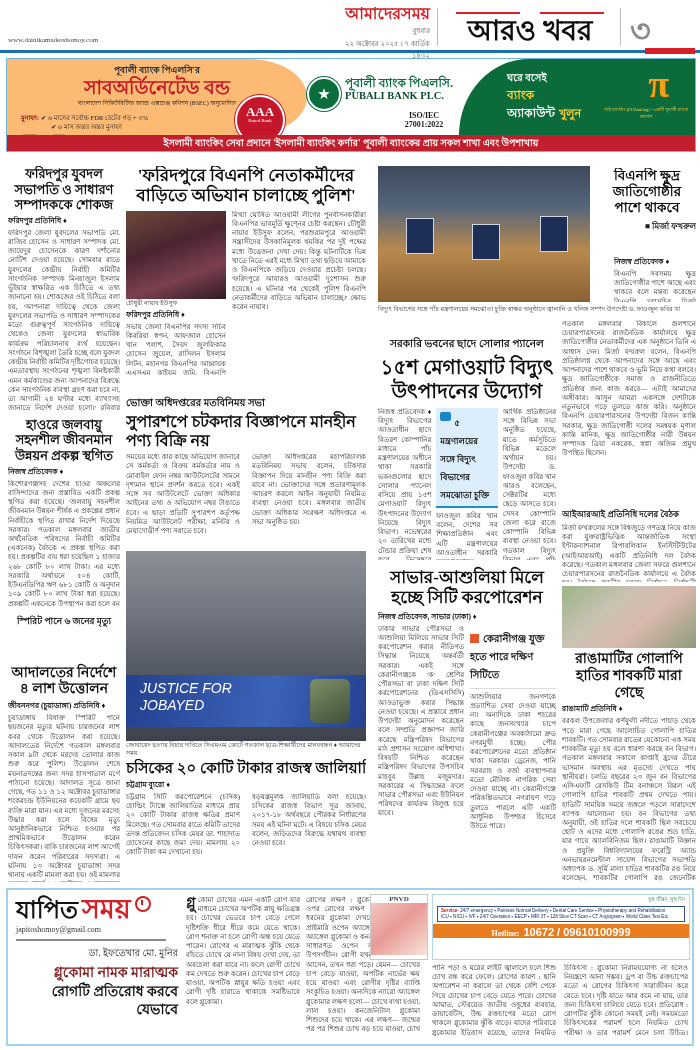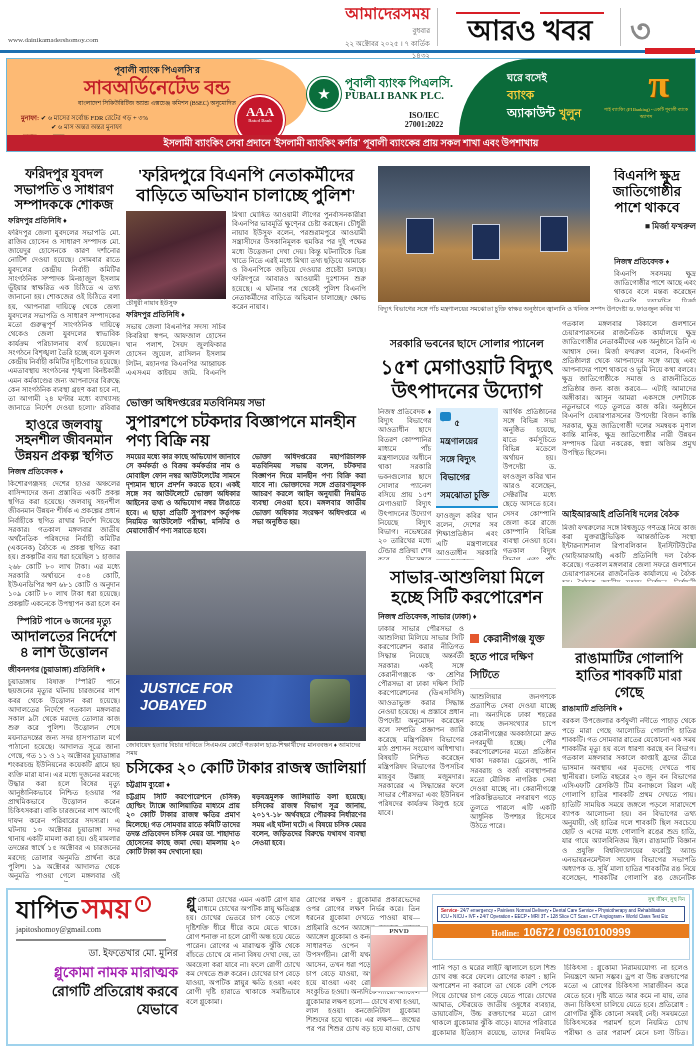--- a/index.html
+++ b/index.html
@@ -19,21 +19,21 @@
   .redbar{background:#d81e26;}
   
   .ph{position:relative;overflow:hidden;}
   
   .bubble{display:inline-block;width:11px;height:9px;background:#1d86c8;border-radius:2px;position:relative;margin-right:3px;vertical-align:top;}
   .bubble:after{content:"";position:absolute;left:1px;bottom:-5px;border:4px solid transparent;border-top-color:#1d86c8;border-left-width:2px;border-right-width:2px;}
   .sq{display:inline-block;width:9px;height:9px;background:#e4572e;margin-right:4px;vertical-align:middle;}
   
   .clock{display:inline-block;width:12px;height:12px;border:2px solid #cf1f1f;border-radius:50%;position:relative;vertical-align:super;}
   .clock:after{content:"";position:absolute;left:4px;top:2px;width:2px;height:5px;background:#cf1f1f;}
-  .colflex{display:flex;gap:12px;font-weight:bold;}
+  .colflex{display:flex;gap:12px;}
   .colflex>div{flex:1;}
 </style>
 </head>
 <body>
 
 <div id="page">
 
   <div class="abs" style="left:8px;top:36px;font-size:7px;color:#444;">www.dainikamadershomoy.com</div>
 
   <div class="abs" style="left:330px;top:6px;width:100px;text-align:right;">
@@ -109,21 +109,21 @@
       <div class="byline">ফরিদপুর প্রতিনিধি ♦</div>
       <div class="body-txt clip" style="height:182px;">ফরিদপুর জেলা যুবদলের সভাপতি মো. রাজিব হোসেন ও সাধারণ সম্পাদক মো. জায়েদুর হোসেনকে কারণ দর্শানোর নোটিশ দেওয়া হয়েছে। সোমবার রাতে যুবদলের কেন্দ্রীয় নির্বাহী কমিটির সাংগঠনিক সম্পাদক মিনহাজুল ইসলাম ভূঁইয়ার স্বাক্ষরিত এক চিঠিতে এ তথ্য জানানো হয়। শোকজের ওই চিঠিতে বলা হয়, 'আপনারা দায়িত্বে থেকে জেলা যুবদলের সভাপতি ও সাধারণ সম্পাদকের মতো গুরুত্বপূর্ণ সাংগঠনিক দায়িত্বে থেকেও জেলা যুবদলের স্বাভাবিক কার্যক্রম পরিচালনায় ব্যর্থ হয়েছেন। সংগঠনে বিশৃঙ্খলা তৈরি হচ্ছে বলে যুবদল কেন্দ্রীয় নির্বাহী কমিটির দৃষ্টিগোচর হয়েছে। এমতাবস্থায় সংগঠনের শৃঙ্খলা বিনষ্টকারী এমন কর্মকাণ্ডের জন্য আপনাদের বিরুদ্ধে কেন সাংগঠনিক ব্যবস্থা গ্রহণ করা হবে না, তা আগামী ২৪ ঘণ্টার মধ্যে ব্যাখ্যাসহ জানাতে নির্দেশ দেওয়া হলো।' রবিবার বিকালে সদর উপজেলার পদযোগের সময় যুবদলের গাড়িবহরে হামলার ঘটনার পর কারণ দর্শানোর নোটিশ পেলেন এ দুই নেতা। শোকজ প্রসঙ্গে জেলা যুবদলের সাধারণ সম্পাদক জায়েদুর হোসেন বলেন, জেলা যুবদল এমন কোনো কর্মকাণ্ড করেনি, যার কারণে শোকজ পেতে পারি। দলের নাম ব্যবহার করে কেউ যদি কোনো অন্যায় করে তার দায়িত্ব জেলা যুবদল নেবে না।</div>
     </div>
     <div style="margin-top:6px;">
       <div class="headline ctr" style="font-size:13px;">হাওরে জলবায়ু সহনশীল জীবনমান উন্নয়ন প্রকল্প স্থগিত</div>
       <div class="byline">নিজস্ব প্রতিবেদক ♦</div>
       <div class="body-txt clip" style="height:128px;">কিশোরগঞ্জসহ দেশের হাওর অঞ্চলের বাসিন্দাদের জন্য প্রস্তাবিত একটি প্রকল্প স্থগিত করা হয়েছে। 'জলবায়ু সহনশীল জীবনমান উন্নয়ন' শীর্ষক এ প্রকল্পের প্রধান নির্বাহীকে স্থগিত রাখার নির্দেশ দিয়েছে সরকার। গতকাল মঙ্গলবার জাতীয় অর্থনৈতিক পরিষদের নির্বাহী কমিটির (একনেক) বৈঠকে এ প্রকল্প স্থগিত করা হয়। প্রকল্পটির ব্যয় ধরা হয়েছিল ১ হাজার ২৬৮ কোটি ৮০ লাখ টাকা। এর মধ্যে সরকারি অর্থায়নে ৫০৪ কোটি, ইউএনডিপির ঋণ ৬৮১ কোটি ও অনুদান ১০৯ কোটি ৮০ লাখ টাকা ধরা হয়েছে। প্রকল্পটি একনেকে উপস্থাপন করা হলে বন ও পরিবেশ উপদেষ্টা সৈয়দা রিজওয়ানা হাসান বাদ দেন।</div>
     </div>
     <div style="margin-top:6px;">
       <div class="kicker" style="font-size:9px;">স্পিরিট পানে ৬ জনের মৃত্যু</div>
-      <div class="headline ctr" style="font-size:14px;">আদালতের নির্দেশে ৪ লাশ উত্তোলন</div>
+      <div class="headline ctr" style="font-size:14px;margin-top:36px;">আদালতের নির্দেশে ৪ লাশ উত্তোলন</div>
       <div class="byline">জীবননগর (চুয়াডাঙ্গা) প্রতিনিধি ♦</div>
       <div class="body-txt clip" style="height:210px;">চুয়াডাঙ্গায় বিষাক্ত স্পিরিট পানে ছয়জনের মৃত্যুর ঘটনায় চারজনের লাশ কবর থেকে উত্তোলন করা হয়েছে। আদালতের নির্দেশে গতকাল মঙ্গলবার সকাল ৯টা থেকে মরদেহ তোলার কাজ শুরু করে পুলিশ। উত্তোলন শেষে ময়নাতদন্তের জন্য সদর হাসপাতাল মর্গে পাঠানো হয়েছে। আদালত সূত্রে জানা গেছে, গত ১১ ও ১২ অক্টোবর চুয়াডাঙ্গার শংকরচন্দ্র ইউনিয়নের কয়েকটি গ্রামে ছয় ব্যক্তি মারা যান। এর মধ্যে দুজনের মরদেহ উদ্ধার করা হলে বিষের মৃত্যু আনুষ্ঠানিকভাবে নিশ্চিত হওয়ার পর প্রাথমিকভাবে উত্তোলন করেন চিকিৎসকরা। বাকি চারজনের লাশ আগেই দাফন করেন পরিবারের সদস্যরা। এ ঘটনায় ১৩ অক্টোবর চুয়াডাঙ্গা সদর থানায় একটি মামলা করা হয়। ওই মামলার তদন্তের স্বার্থে ১৫ অক্টোবর এ চারজনের মরদেহ তোলার অনুমতি প্রার্থনা করে পুলিশ। ১৯ অক্টোবর আদালত থেকে অনুমতি পাওয়া গেলে মঙ্গলবার ওই চারজনের মরদেহ উত্তোলন করা হয়। তারা হলেন— চুয়াডাঙ্গা সদরের শ্রীরামনগরী গ্রামের লাল্টু হোসেন, বেগুরা গ্রামের মৃত আজিম আলীর ছেলে জহিরুল, বজরাপাড়া গ্রামের নিজাম উদ্দিনের ছেলে হেদায়েত আলী এবং শংকরচন্দ্র গ্রামের শহিদুল মোল্লা।</div>
     </div>
   </div>
 
   <div class="abs clip" style="left:126px;top:166px;width:240px;height:716px;">
 
     <div>
       <div class="headline ctr" style="font-size:17px;">'ফরিদপুরে বিএনপি নেতাকর্মীদের বাড়িতে অভিযান চালাচ্ছে পুলিশ'</div>
       <div style="display:flex;gap:6px;margin-top:4px;height:178px;overflow:hidden;">
@@ -142,21 +142,21 @@
       <div class="headline" style="font-size:16px;">সুপারশপে চটকদার বিজ্ঞাপনে মানহীন পণ্য বিক্রি নয়</div>
       <div class="colflex" style="margin-top:3px;height:92px;overflow:hidden;">
         <div class="body-txt">সময়ের মধ্যে কার কাছে অভিযোগ জানাবে সে কর্মকর্তা ও বিক্রয় কর্মকর্তার নাম ও মোবাইল ফোন নম্বর আউটলেটের সামনে দৃশ্যমান স্থানে প্রদর্শন করতে হবে। একই সঙ্গে সব আউটলেটে ভোক্তা অধিকার আইনের তথ্য ও অভিযোগ নম্বর টাঙাতে হবে। এ ছাড়া প্রতিটি সুপারশপ কর্তৃপক্ষ নিয়মিত আউটলেট পরীক্ষা, মনিটর ও মেয়াদোত্তীর্ণ পণ্য সরাতে হবে।</div>
         <div class="body-txt">ভোক্তা অধিদপ্তরের মহাপরিচালক মতবিনিময় সভায় বলেন, চটকদার বিজ্ঞাপন দিয়ে মানহীন পণ্য বিক্রি করা যাবে না। ভোক্তাদের সঙ্গে প্রতারণামূলক আচরণ করলে আইন অনুযায়ী নিয়মিত ব্যবস্থা নেওয়া হবে। মঙ্গলবার জাতীয় ভোক্তা অধিকার সংরক্ষণ অধিদপ্তরে এ সভা অনুষ্ঠিত হয়।</div>
       </div>
     </div>
 
     <div style="margin-top:6px;">
       <div class="ph" style="width:240px;height:190px;background:linear-gradient(180deg,#8c8f96 0%,#6f7480 35%,#565c66 60%,#3d424c 100%);">
         <div class="abs" style="left:0;bottom:14px;width:240px;height:52px;background:linear-gradient(100deg,#24418f,#3b63b8 60%,#24418f);">
-          <div style="color:#fff;font-weight:bold;font-style:italic;font-size:14px;margin:5px 0 0 14px;line-height:1.2;font-family:'Liberation Sans',sans-serif;">
+          <div style="color:#fff;font-weight:normal;font-style:italic;font-size:14px;margin:5px 0 0 14px;line-height:1.2;font-family:'Liberation Sans',sans-serif;">
             <span>JUSTICE FOR</span><br>
             <span>JOBAYED</span>
           </div>
           <div class="abs" style="right:16px;top:4px;width:40px;height:44px;border-radius:6px;background:linear-gradient(150deg,#7d9168,#414f3a);"></div>
         </div>
       </div>
       <div class="caption">জোবায়েদ হত্যার বিচার দাবিতে সিএমএম কোর্টে গতকাল ছাত্র-শিক্ষার্থীদের মানববন্ধন ♦ আমাদের সময়</div>
       <div class="headline ctr" style="font-size:15px;white-space:nowrap;overflow:hidden;margin-top:2px;">চসিকের ২০ কোটি টাকার রাজস্ব জালিয়াতি</div>
       <div class="byline">চট্টগ্রাম ব্যুরো ♦</div>
       <div class="colflex" style="height:70px;overflow:hidden;">
@@ -233,31 +233,31 @@
     <div class="abs" style="left:8px;top:6px;width:162px;">
       <div style="line-height:1;">
         <span class="b" style="font-size:24px;color:#111;">যাপিত</span>
         <span class="b" style="font-size:27px;color:#d42027;">সময়</span>
         <span class="clock"></span>
       </div>
       <div style="font-size:8px;color:#333;margin-top:2px;">japitoshomoy@gmail.com</div>
       <div style="width:150px;height:2px;background:#888;margin:5px 0;"></div>
       <div style="font-size:9.5px;text-align:right;color:#222;">ডা. ইফতেখার মো. মুনির</div>
       <div class="b" style="font-size:14px;text-align:right;line-height:1.3;margin-top:3px;">
-        <span style="color:#a21caf;margin-left:16px;">গ্লুকোমা নামক মারাত্মক</span>
+        <span style="color:#7f1d1d;margin-left:16px;">গ্লুকোমা নামক মারাত্মক</span>
         <span style="color:#111;">রোগটি প্রতিরোধ করবে যেভাবে</span>
       </div>
     </div>
 
     <div class="abs clip body-txt" style="left:178px;top:6px;width:114px;height:140px;">
       <span class="b" style="font-size:15px;float:left;margin-right:2px;line-height:1;">গ্লু</span><span>কোমা চোখের এমন একটি রোগ যার মাধ্যমে চোখের অপটিক স্নায়ু ক্ষতিগ্রস্ত হয়। চোখের ভেতরে চাপ বেড়ে গেলে দৃষ্টিশক্তি ধীরে ধীরে কমে যেতে থাকে। রোগ শনাক্ত না হলে রোগী অন্ধ হয়ে যেতে পারেন। রোগের এ মারাত্মক ঝুঁকি থেকে বাঁচতে চোখে যে নানা বিষয় দেখা দেয়, তা অবহেলা করা যাবে না। ফলে রোগী চোখে কম দেখতে শুরু করেন। চোখের চাপ বেড়ে যাওয়া, অপটিক স্নায়ুর ক্ষতি হওয়া এবং রোগী দৃষ্টি হারাতে থাকাকে সমষ্টিভাবে বলে গ্লুকোমা।</span>
     </div>
     <div class="abs clip body-txt" style="left:298px;top:6px;width:114px;height:140px;">রোগের লক্ষণ : গ্লুকোমার প্রকারভেদের ওপর রোগের লক্ষণ নির্ভর করে। তিন ধরনের গ্লুকোমা দেখতে পাওয়া যায়— প্রাইমারি ওপেন অ্যাঙ্গেল গ্লুকোমা, ন্যারো অ্যাঙ্গেল গ্লুকোমা ও কনজেনিটাল গ্লুকোমা। সাধারণত ওপেন অ্যাঙ্গেল গ্লুকোমা উপসর্গহীন। রোগী যখন ডাক্তারের কাছে আসেন, তখন ধরা পড়ে। যেমন— চোখের চাপ বেড়ে যাওয়া, অপটিক নার্ভের ক্ষয় হয়ে যাওয়া এবং রোগীর দৃষ্টির ব্যাপ্তি সংকুচিত হওয়া। অন্যদিকে ন্যারো অ্যাঙ্গেল গ্লুকোমার লক্ষণ হলো— চোখে ব্যথা হওয়া, লাল হওয়া। কনজেনিটাল গ্লুকোমা শিশুদের হয়ে থাকে। এর লক্ষণ— জন্মের পর পর শিশুর চোখ বড় হয়ে যাওয়া, চোখ থেকে</div>
 
-    <div class="abs clip" style="left:362px;top:4px;width:56px;height:64px;border:1px solid #c9c9c9;background:#fff;margin-top:32px;">
+    <div class="abs clip" style="left:362px;top:4px;width:56px;height:64px;border:1px solid #c9c9c9;background:#fff;">
       <div class="ctr b" style="font-size:7px;color:#444;">PNVD</div>
       <div style="width:100%;height:52px;background:linear-gradient(140deg,#f3c7c2 0%,#e89a96 45%,#f7e3da 100%);"></div>
     </div>
 
     <div class="abs clip" style="left:424px;top:4px;width:256px;height:64px;border:1px solid #b8d4e8;background:#fff;">
       <div style="font-size:5px;color:#1a7a2f;text-align:right;margin:1px 4px 0 0;">সুস্থ জীবন, সুস্থ দিন</div>
       <div style="border:1px solid #334f8d;margin:2px 4px;padding:1px 3px;font-size:4.6px;color:#1b2a6b;line-height:1.35;font-family:'Liberation Sans',sans-serif;">
         <span class="b" style="color:#c21b26;">Service-</span>
         <span>24/7 emergency ▪ Painless Normal Delivery ▪ Dental Care Service ▪ Physiotherapy and Rehabilitation</span><br>
         <span>ICU ▪ NICU ▪ IVF ▪ 24/7 Operation ▪ EECP ▪ MRI 3T ▪ 128 Slice CT Scan ▪ CT Angiogram ▪ World Class Test Etc</span>

